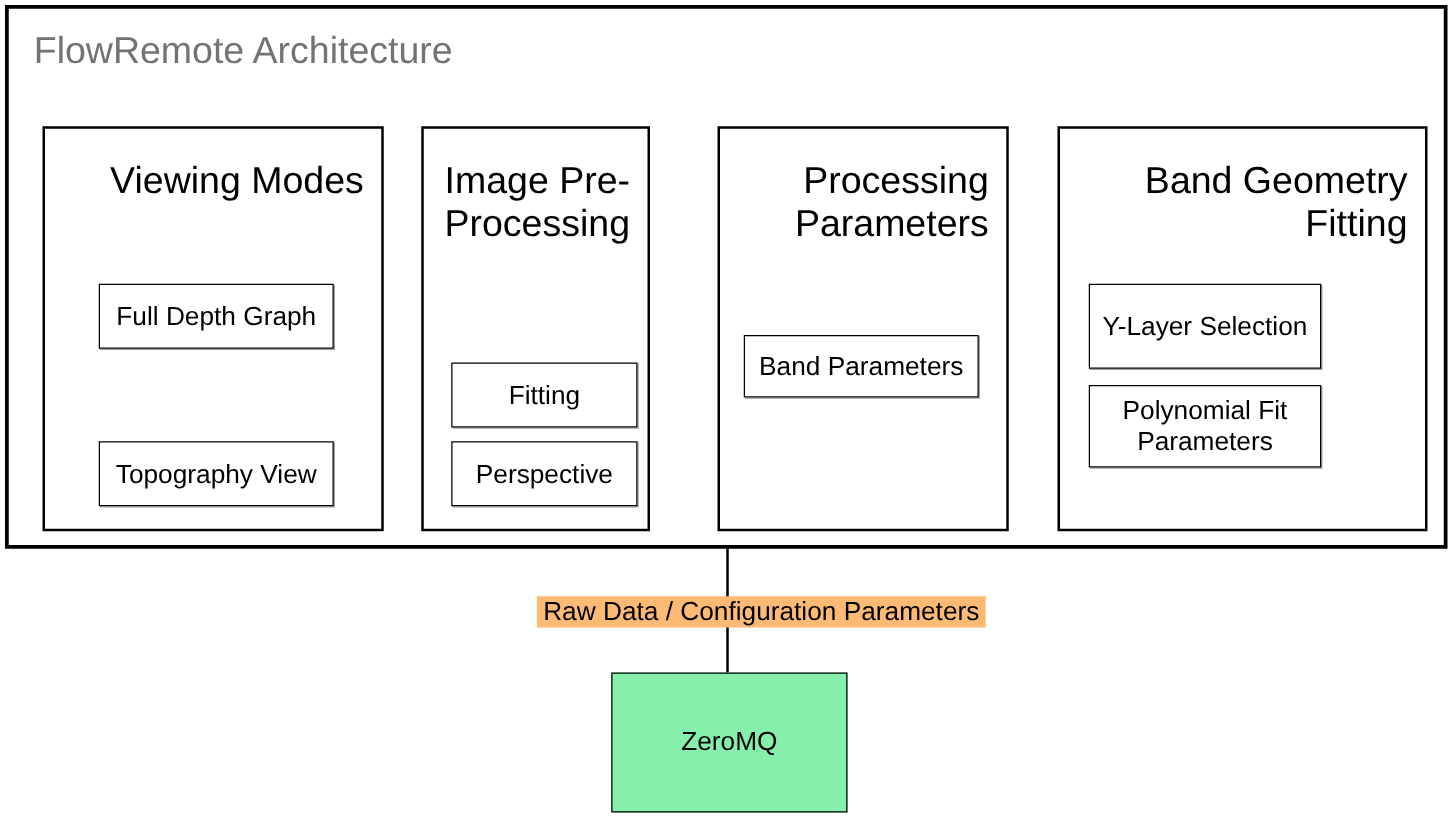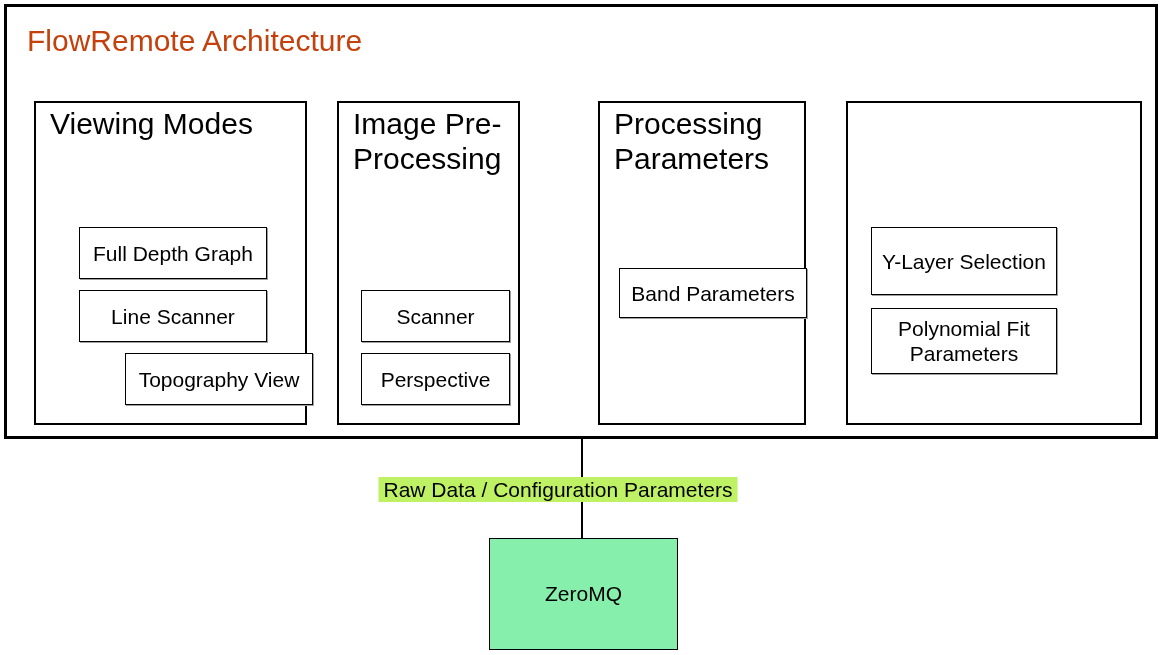--- a/index.html
+++ b/index.html
@@ -20,77 +20,78 @@
     left: 4px; top: 4px;
     width: 1154px; height: 435px;
     border: 3px solid #000000;
     background: #ffffff;
   }
   .diagram-title {
     position: absolute;
     left: 20px; top: 16px;
     font-size: 30px;
     line-height: 36px;
-    color: #c2410c;
+    color: #737373;
     white-space: nowrap;
   }
   .column {
     position: absolute;
     top: 94px;
     height: 324px;
     border: 2.5px solid #000000;
     background: #ffffff;
   }
   .col-1 { left: 27px;  width: 273px; }
   .col-2 { left: 330px; width: 183px; }
-  .col-3 { left: 591px; width: 208px; }
+  .col-3 { left: 567px; width: 233px; }
   .col-4 { left: 839px; width: 296px; }
   .column-title {
     display: block;
-    padding: 3px 14px 0 14px;
+    padding: 24px 14px 0 14px;
     font-size: 30px;
     line-height: 35px;
+    text-align: right;
   }
   .node {
     position: absolute;
     display: flex;
     align-items: center;
     justify-content: center;
     text-align: center;
     border: 1.5px solid #000000;
     background: #ffffff;
     box-shadow: 1px 1px 0 #9e9e9e;
     font-size: 21px;
     line-height: 25px;
     padding: 16px 6px;
   }
   
   .col-1 .node { left: 43px; width: 188px; height: 52px; }
-  .c1-n0 { top: 124px; } .c1-n1 { top: 187px; } .c1-n2 { top: 250px; margin-left: 46px; }
+  .c1-n0 { top: 124px; } .c1-n1 { top: 187px; } .c1-n2 { top: 250px; }
   
   .col-2 .node { left: 22px; width: 149px; height: 52px; }
   .c2-n0 { top: 124px; } .c2-n1 { top: 187px; } .c2-n2 { top: 250px; }
   
   .col-3 .node { left: 19px; width: 188px; height: 50px; margin-top: 40px; }
   .c3-n0 { top: 125px; }
   
   .col-4 .node { left: 23px; width: 186px; }
   .c4-n0 { top: 124px; height: 68px; }
   .c4-n1 { top: 205px; height: 66px; }
   .connector-line {
     position: absolute;
     left: 581px; top: 439px;
     width: 2px; height: 99px;
     background: #000000;
   }
   .connector-label {
     position: absolute;
-    left: 558px; top: 477px;
+    left: 609px; top: 477px;
     transform: translateX(-50%);
-    background: #bef264;
+    background: #fdba74;
     padding: 0 5px;
     font-size: 21px;
     line-height: 25px;
     white-space: nowrap;
   }
   .zeromq-box {
     position: absolute;
     left: 489px; top: 538px;
     width: 189px; height: 112px;
     border: 1.5px solid #000000;
@@ -107,46 +108,44 @@
 <div class="canvas">
 
   <div class="outer-box">
     <div class="diagram-title">FlowRemote Architecture</div>
 
     <div class="column col-1">
       <span class="column-title">Viewing Modes</span>
       <div class="node c1-n0">
         <span>Full Depth Graph</span>
       </div>
-      <div class="node c1-n1">
-        <span>Line Scanner</span>
-      </div>
       <div class="node c1-n2">
         <span>Topography View</span>
       </div>
     </div>
 
     <div class="column col-2">
       <span class="column-title">Image Pre-Processing</span>
       <div class="node c2-n1">
-        <span>Scanner</span>
+        <span>Fitting</span>
       </div>
       <div class="node c2-n2">
         <span>Perspective</span>
       </div>
     </div>
 
     <div class="column col-3">
       <span class="column-title">Processing Parameters</span>
       <div class="node c3-n0">
         <span>Band Parameters</span>
       </div>
     </div>
 
     <div class="column col-4">
+      <span class="column-title">Band Geometry Fitting</span>
       <div class="node c4-n1">
         <span>Polynomial Fit Parameters</span>
       </div>
       <div class="node c4-n0">
         <span>Y-Layer Selection</span>
       </div>
     </div>
   </div>
 
   <div class="connector-line"></div>

